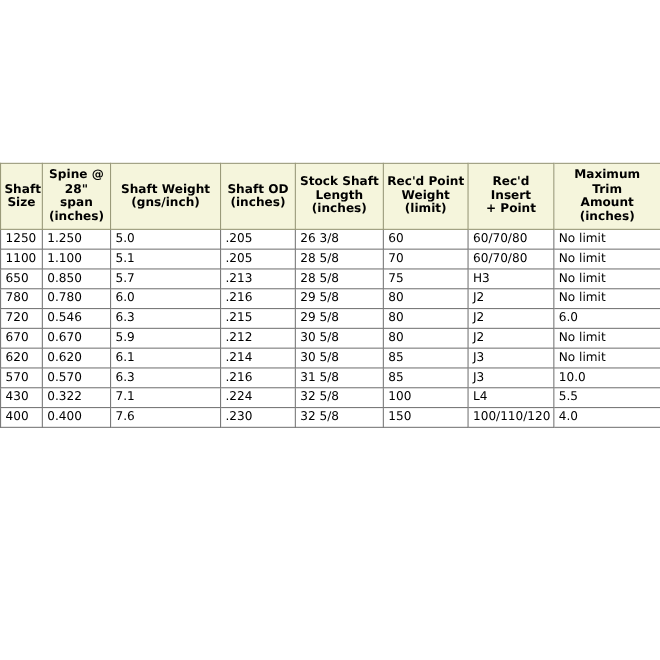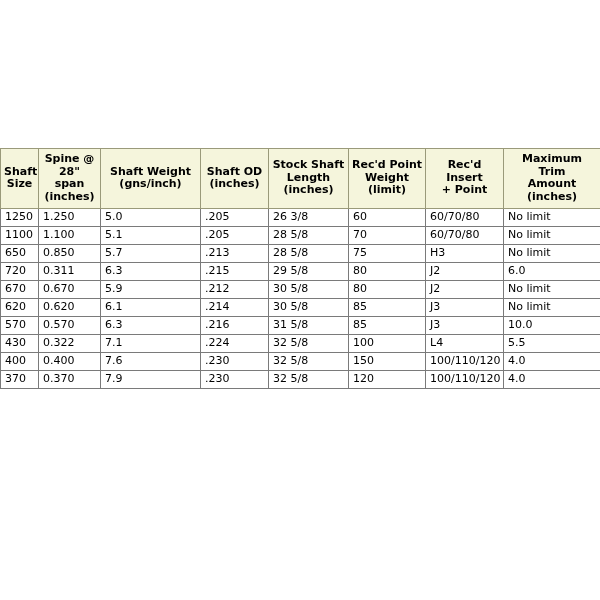--- a/index.html
+++ b/index.html
@@ -159,22 +159,32 @@
             <td>650</td>
             <td>0.850</td>
             <td>5.7</td>
             <td>.213</td>
             <td>28 5/8</td>
             <td>75</td>
             <td>H3</td>
             <td>No limit</td>
           </tr>
           <tr>
+            <td>780</td>
+            <td>0.780</td>
+            <td>6.0</td>
+            <td>.216</td>
+            <td>29 5/8</td>
+            <td>80</td>
+            <td>J2</td>
+            <td>No limit</td>
+          </tr>
+          <tr>
             <td>720</td>
-            <td>0.311</td>
+            <td>0.546</td>
             <td>6.3</td>
             <td>.215</td>
             <td>29 5/8</td>
             <td>80</td>
             <td>J2</td>
             <td>6.0</td>
           </tr>
           <tr>
             <td>670</td>
             <td>0.670</td>
@@ -218,27 +228,17 @@
           <tr>
             <td>400</td>
             <td>0.400</td>
             <td>7.6</td>
             <td>.230</td>
             <td>32 5/8</td>
             <td>150</td>
             <td>100/110/120</td>
             <td>4.0</td>
           </tr>
-          <tr>
-            <td>370</td>
-            <td>0.370</td>
-            <td>7.9</td>
-            <td>.230</td>
-            <td>32 5/8</td>
-            <td>120</td>
-            <td>100/110/120</td>
-            <td>4.0</td>
-          </tr>
         </tbody>
     </table>
   </div>
 
 </div>
 
 </body></html>

